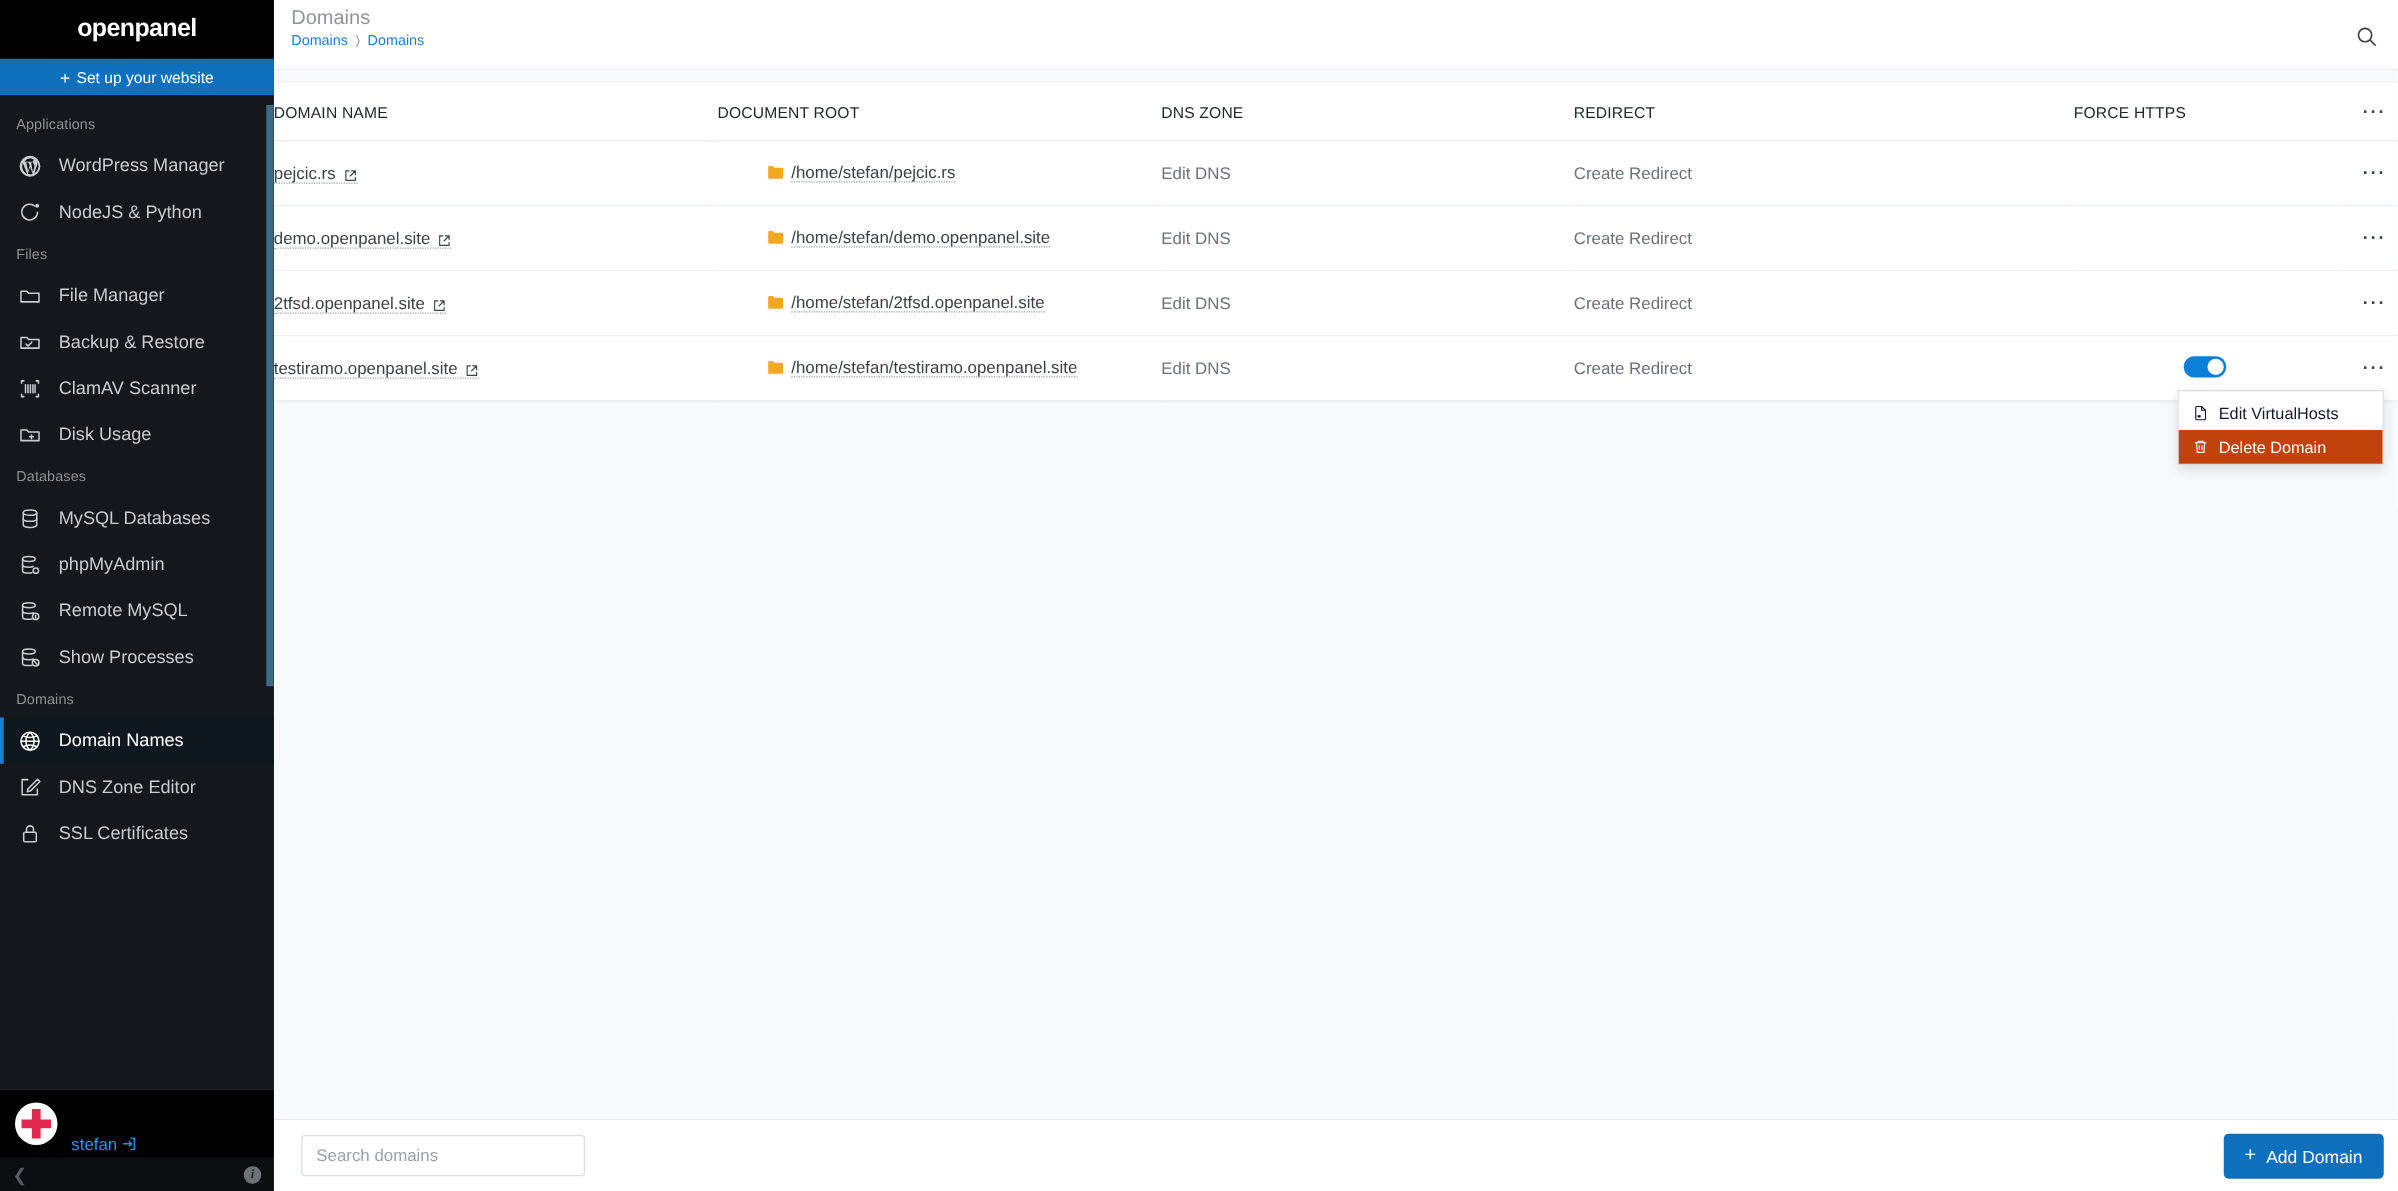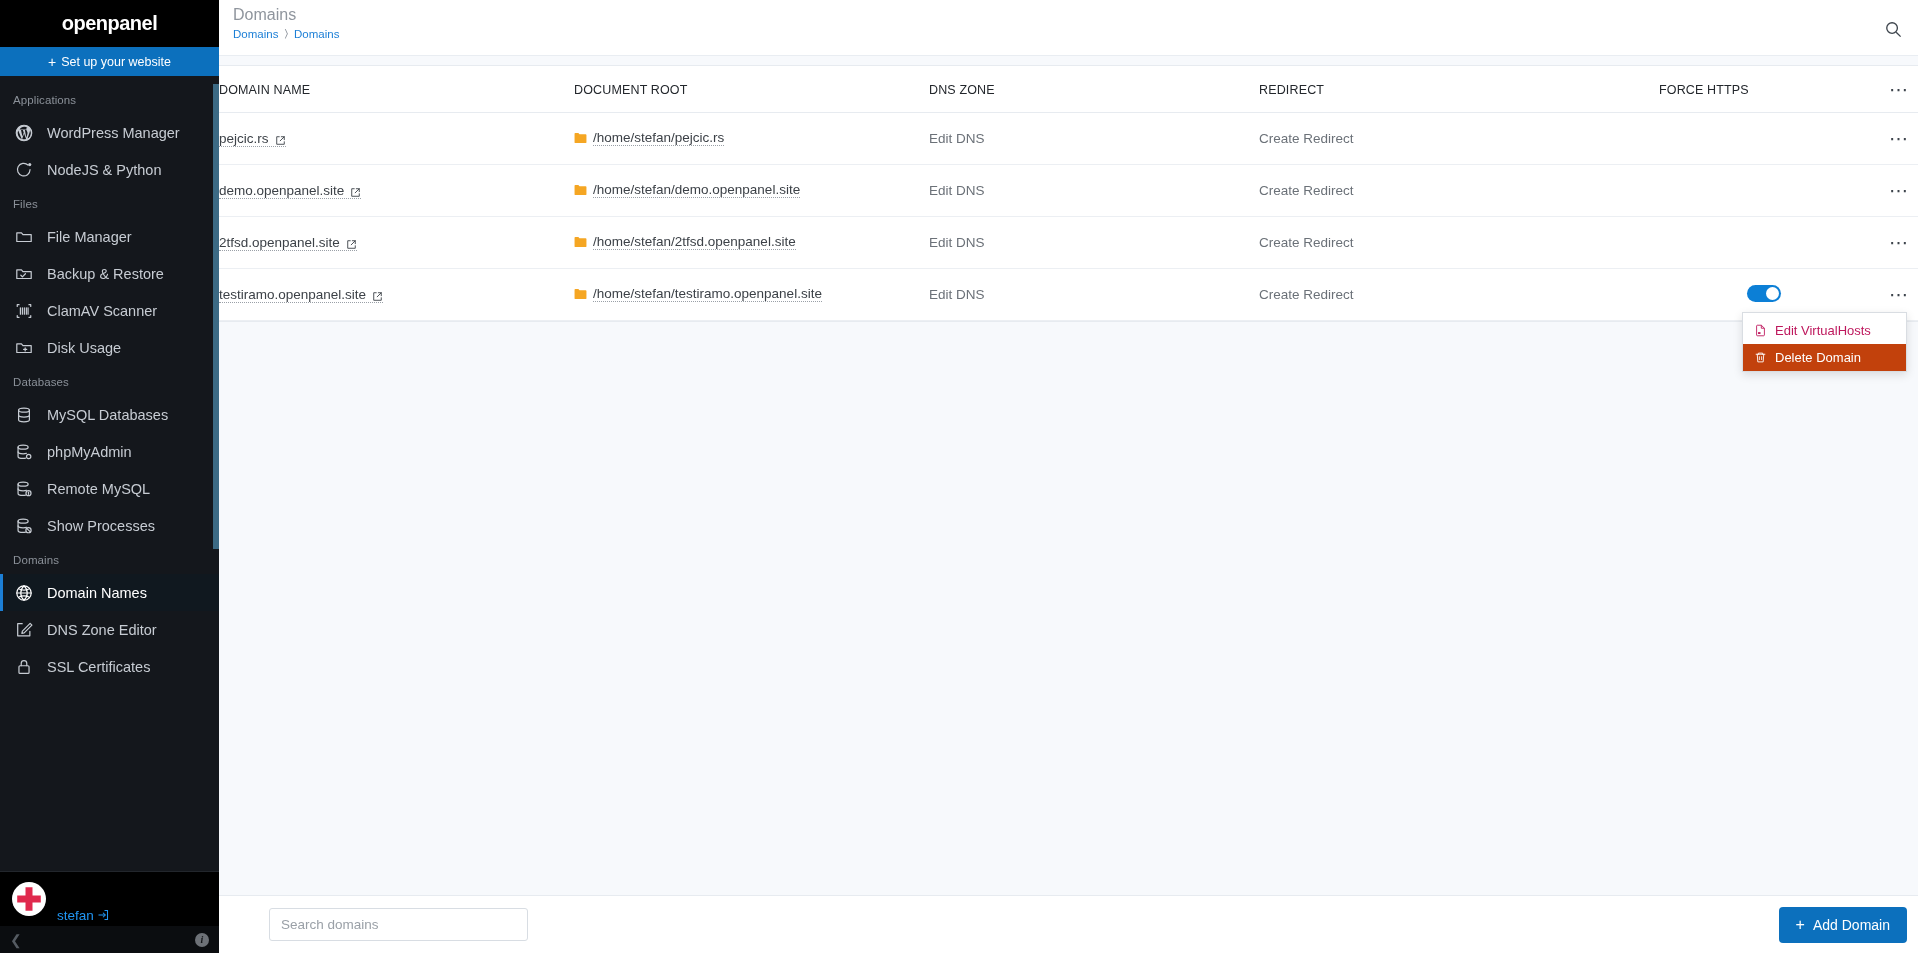--- a/index.html
+++ b/index.html
@@ -149,21 +149,21 @@
 
   .cell-pad-1 { padding-left: 14px; }
 
   .domain-link {
     color: #3c4147; font-size: 13.5px; text-decoration: none;
     border-bottom: 1px dotted #9aa0a7;
     display: inline-flex; align-items: flex-end; gap: 0; cursor: pointer;
   }
   .ext-icon { margin-left: 6px; display: inline-flex; color: #3c4147; }
   .docroot {
-    display: inline-flex; align-items: center; gap: 6px; cursor: pointer;
+    display: inline-flex; align-items: center; gap: 6px; cursor: pointer; margin-left: 40px;
   }
   .folder-icon { color: #f5a623; display: inline-flex; }
   .docroot-text {
     color: #3c4147; font-size: 13.5px; border-bottom: 1px dotted #9aa0a7;
   }
   .link-muted { color: #6b7178; font-size: 13.5px; cursor: pointer; text-decoration: none; margin-top: 44px; }
   .dots-btn {
     color: #3d444c; font-size: 19px; line-height: 1; cursor: pointer;
     letter-spacing: 1px; display: inline-block; text-align: center; width: 100%;
   }
@@ -181,36 +181,36 @@
 
   
   .ctx-menu {
     position: absolute; top: 256px; left: 1523px; width: 165px;
     background: #ffffff; border: 1px solid #d9dde2;
     box-shadow: 0 3px 9px rgba(0,0,0,0.12); z-index: 40;
     padding: 4px 0 0 0;
   }
   .ctx-item {
     display: flex; align-items: center; gap: 8px;
-    padding: 6px 10px; font-size: 13px; color: #be185d; cursor: pointer;
+    padding: 6px 10px; font-size: 13px; color: #0f172a; cursor: pointer;
   }
   .ctx-item.sel { background: #c2410c; color: #ffffff; }
   .ctx-ico { display: inline-flex; width: 14px; justify-content: center; }
 
   
   .footbar {
     height: 58px; flex: 0 0 58px; background: #ffffff;
     border-top: 1px solid #e7ebf0;
     display: flex; align-items: center; justify-content: space-between;
     padding: 0 22px 0 22px;
   }
   .search-input {
-    width: 259px; height: 33px; border: 1px solid #d8dde3; border-radius: 3px;
+    width: 227px; height: 33px; border: 1px solid #d8dde3; border-radius: 3px;
     padding: 0 11px; font-size: 13.5px; color: #3c4147; outline: none;
-    font-family: "Liberation Sans", sans-serif; background: #ffffff; margin-left: 28px;
+    font-family: "Liberation Sans", sans-serif; background: #ffffff;
   }
   .search-input::placeholder { color: #9aa0a7; }
   .add-btn {
     height: 36px; background: #0c70bd; color: #ffffff; border: 0; border-radius: 4px;
     padding: 0 17px; font-size: 14px; cursor: pointer;
     display: flex; align-items: center; gap: 8px;
     font-family: "Liberation Sans", sans-serif;
   }
   .add-plus { font-size: 16px; line-height: 1; }
 </style>

